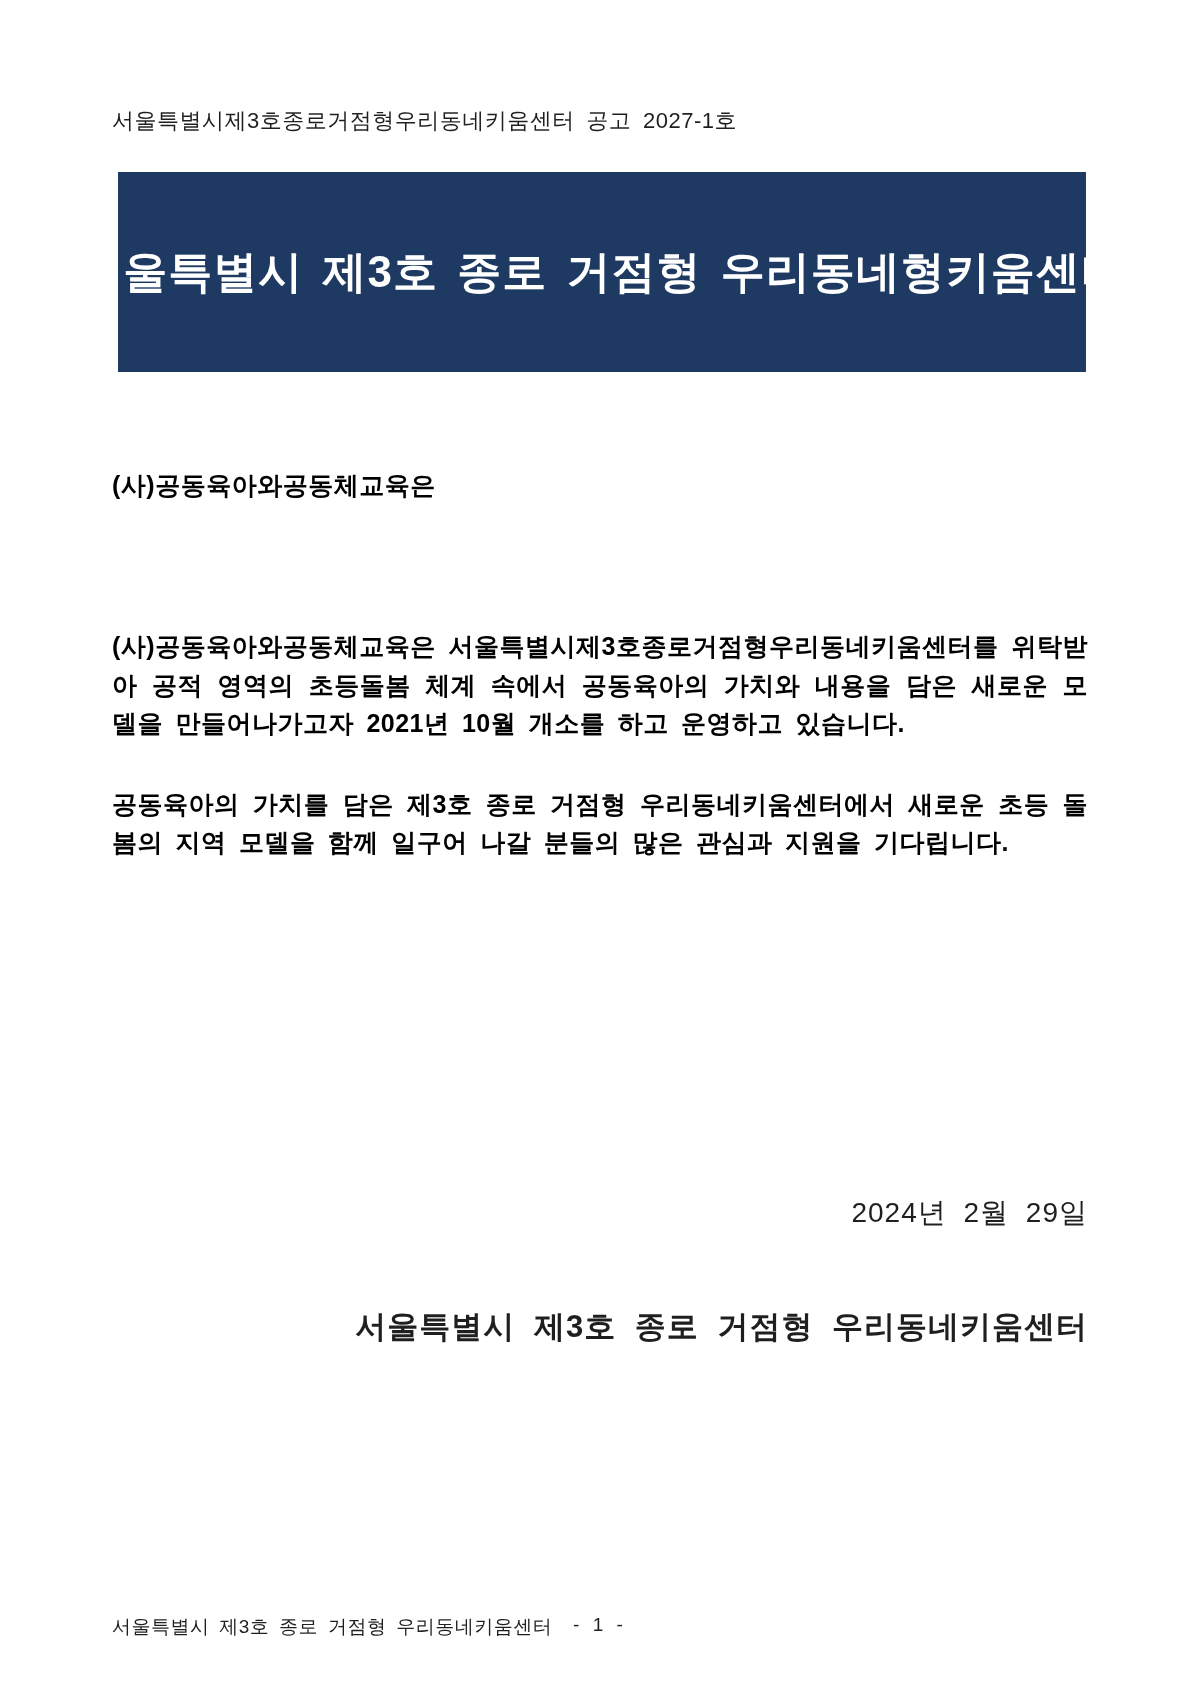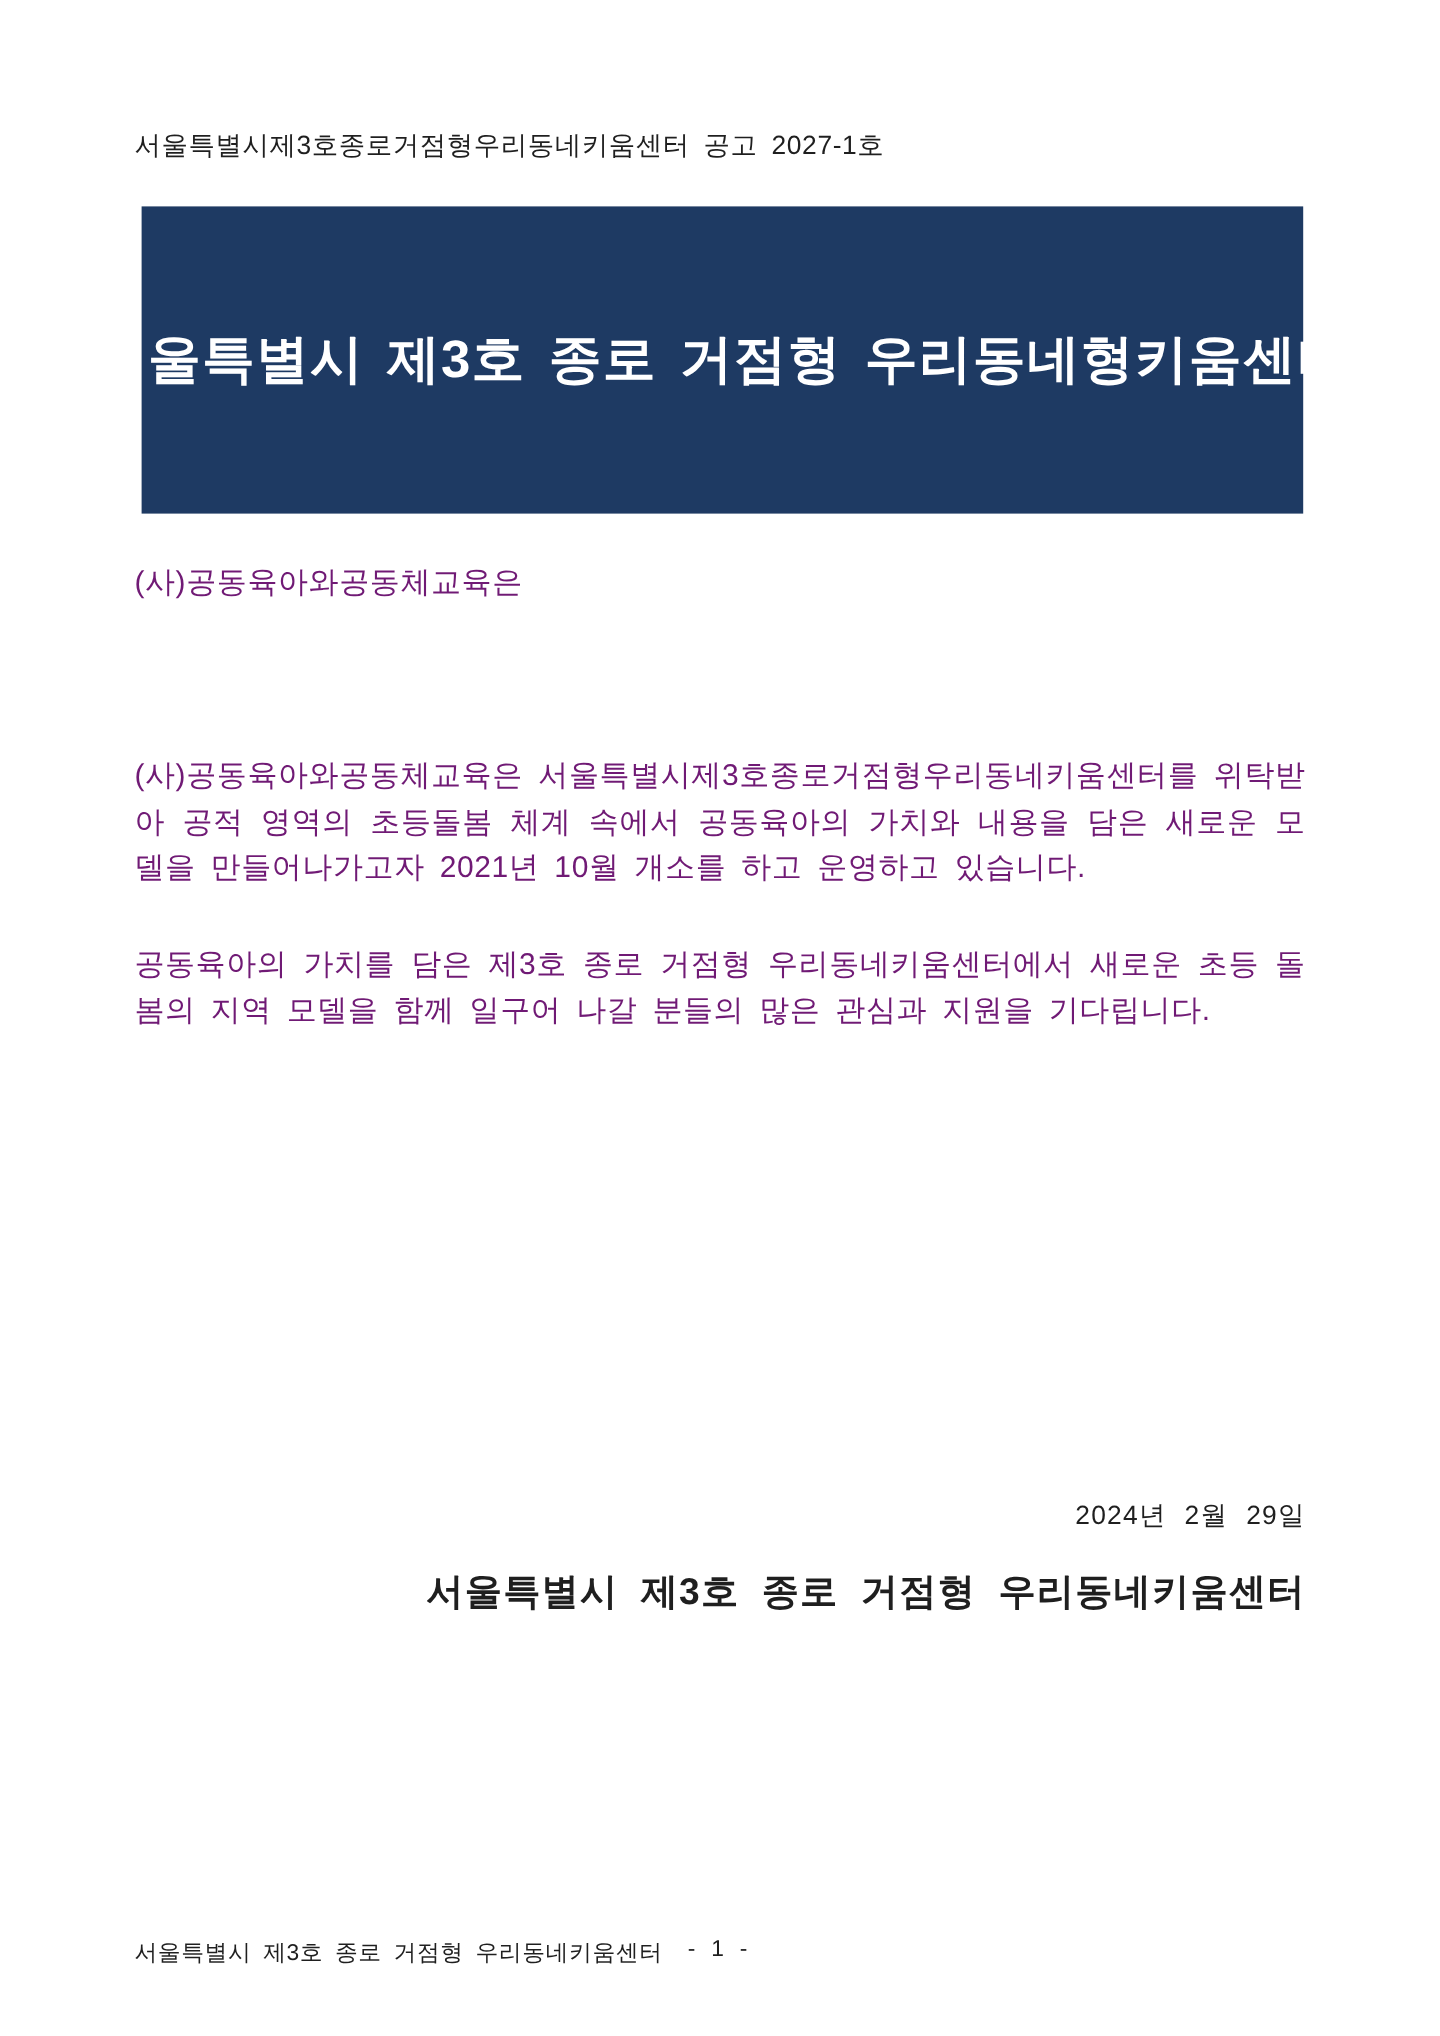--- a/index.html
+++ b/index.html
@@ -19,21 +19,21 @@
     font-size: 22px;
     letter-spacing: 0.5px;
     word-spacing: 5px;
     white-space: nowrap;
   }
   .banner {
     position: absolute;
     top: 172px;
     left: 118px;
     width: 968px;
-    height: 256px;
+    height: 200px;
     background: #1e3a63; 
     color: #ffffff;
     display: flex;
     flex-direction: column;
     align-items: center;
     justify-content: center;
     text-align: center;
   }
   .banner-line {
     font-size: 44px;
@@ -46,29 +46,30 @@
   .content {
     position: absolute;
     top: 466px;
     left: 112px;
     width: 976px;
     font-size: 25px;
     line-height: 38.5px;
     letter-spacing: 0.5px;
     word-spacing: 5px;
     text-align: justify;
-    color: #701a75;
+    color: #000000;
+    font-weight: bold;
   }
   .para { margin: 0 0 42px 0; }
   .para:last-child { margin-bottom: 18px; }
   .date-line {
     position: absolute;
-    top: 1248px;
+    top: 1194px;
     right: 112px;
-    font-size: 22px;
+    font-size: 28px;
     letter-spacing: 1px;
     word-spacing: 8px;
     white-space: nowrap;
   }
   .signature {
     position: absolute;
     top: 1306px;
     right: 112px;
     font-size: 31px;
     font-weight: 700;

